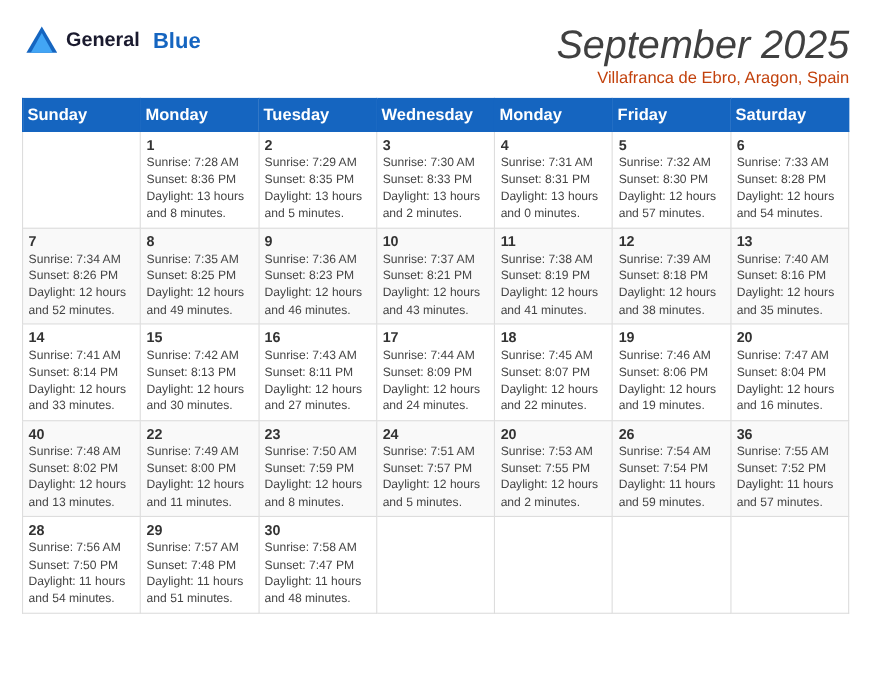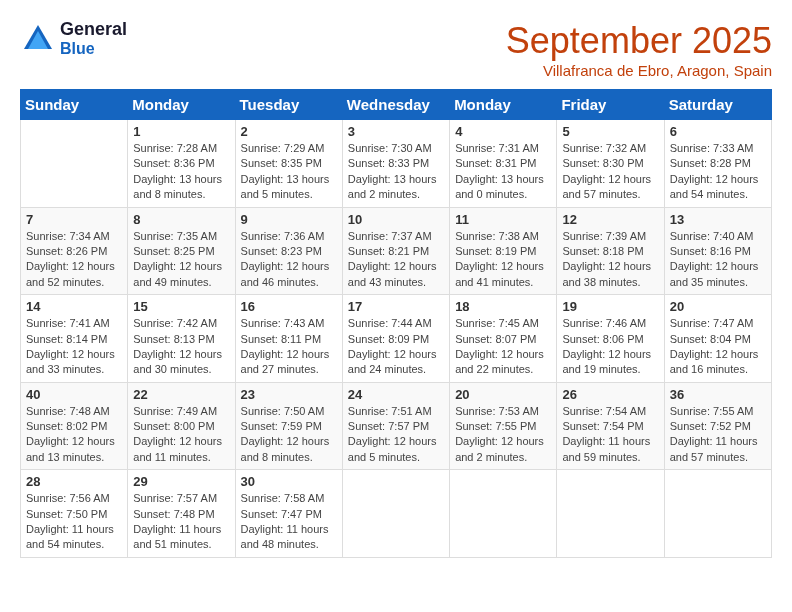--- a/index.html
+++ b/index.html
@@ -12,22 +12,23 @@
     }
     .header {
       display: flex;
       justify-content: space-between;
       align-items: flex-start;
       margin-bottom: 10px;
     }
     .title-section { text-align: right; }
     .month-title {
       font-size: 36px;
-      color: #c2410c;
+      color: #404040;
       font-weight: normal;
+      font-style: italic;
     }
     .location {
       font-size: 15px;
       color: #c2410c;
     }
     .calendar {
       width: 100%;
       border-collapse: collapse;
       border: 1px solid #ccc;
     }
@@ -63,25 +64,25 @@
       color: #444;
     }
     .empty-cell { background: #fff !important; }
     .logo-wrapper {
       display: flex;
       align-items: center;
       gap: 2px;
     }
     .logo-name {
       display: flex;
-      flex-direction: column;
+      flex-direction: row;
       line-height: 1.1;
     }
     .logo-general { font-size: 18px; font-weight: bold; color: #1a1a2e; }
-    .logo-blue { font-size: 16px; font-weight: bold; color: #1565c0; }
+    .logo-blue { font-size: 20px; font-weight: bold; color: #1565c0; margin-left: 12px; }
     .logo-svg { margin-right: 2px; }
   </style>
 </head>
 <body>
 
 <div class="header">
   <div class="logo-wrapper">
     <svg class="logo-svg" width="36" height="36" viewBox="0 0 36 36">
       <polygon points="18,4 32,28 4,28" fill="#1565c0"></polygon>
       <polygon points="18,10 28,28 8,28" fill="#42a5f5"></polygon>

